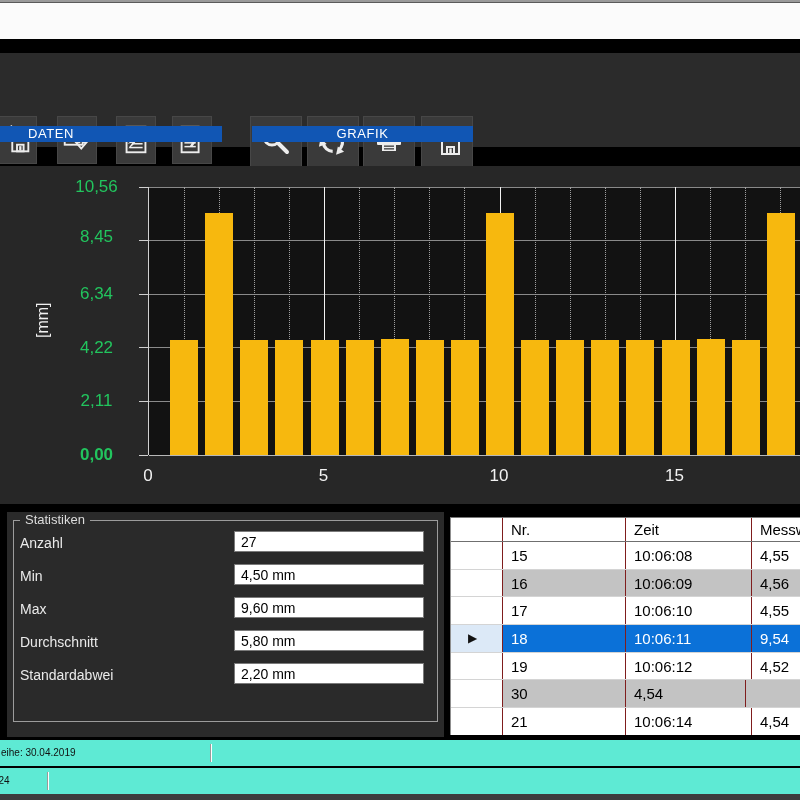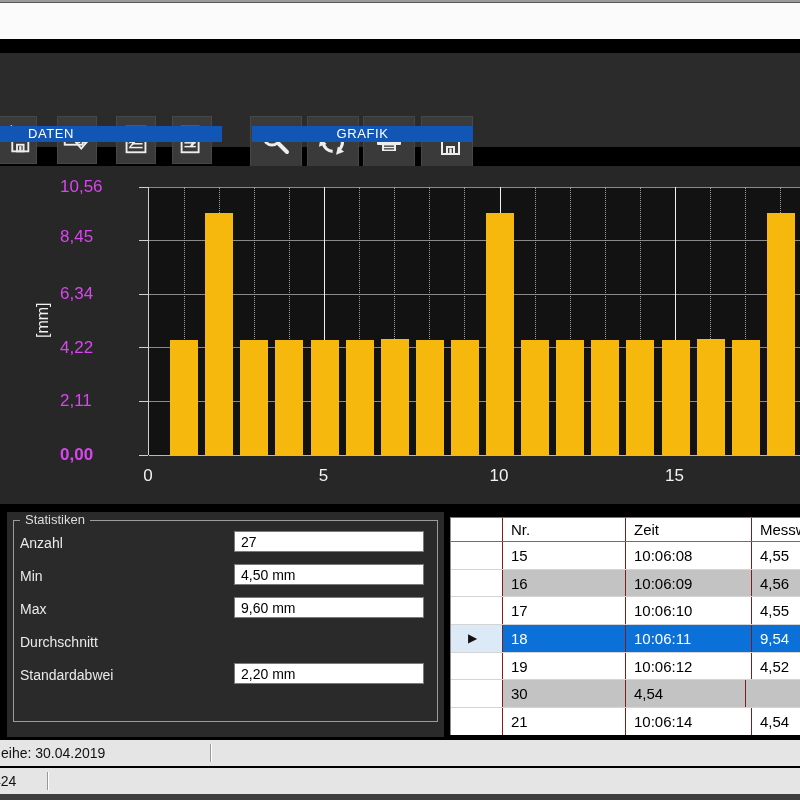--- a/index.html
+++ b/index.html
@@ -33,22 +33,22 @@
   #chart-panel{left:0;top:166px;width:800px;height:338px;background:#272727;}
   #plot{position:absolute;left:148px;top:21px;width:652px;height:268px;
         background:#121212;border-left:1px solid #d0d0d0;box-sizing:content-box;}
   .hline{position:absolute;left:0;width:652px;height:1px;background:#8a8a8a;z-index:1;}
   .hline.base{background:#b8b8b8;}
   .vline{position:absolute;top:0;height:268px;width:0;z-index:1;}
   .vline.minor{border-left:1px dotted #9f9f9f;}
   .vline.major{border-left:1px solid #f2f2f2;}
   .ytick-dash{position:absolute;width:9px;height:1px;background:#cfcfcf;left:-10px;z-index:1;}
   .bar{position:absolute;bottom:0;width:28px;background:#f7b80e;z-index:3;}
-  .ytick-label{position:absolute;left:60px;width:73px;text-align:left;
-               color:#d946ef;font-size:17px;height:20px;line-height:20px;}
+  .ytick-label{position:absolute;left:60px;width:73px;text-align:center;
+               color:#22c55e;font-size:17px;height:20px;line-height:20px;}
   .xtick-label{position:absolute;top:300px;width:40px;text-align:center;
                color:#f2f2f2;font-size:17px;height:20px;line-height:20px;}
   #ylabel-mm{
     position:absolute;left:34px;top:107px;height:94px;width:22px;
     writing-mode:vertical-rl;transform:rotate(180deg);
     color:#f0f0f0;font-size:16px;text-align:center;
   }
 
   
   #bottom-section{left:0;top:512px;width:800px;height:228px;background:#000;margin-left:7px;}
@@ -75,22 +75,22 @@
          overflow:hidden;white-space:nowrap;}
   .c-rowhdr{width:52px;padding-left:0;background:#fff;position:relative;}
   .trow.sel .c-rowhdr{background:#dce9f7;color:#111;}
   .c-nr{width:123px;}
   .c-zeit{width:126px;}
   .c-mw{width:120px;}
   .row-arrow{position:absolute;left:17px;top:0;font-family:"DejaVu Sans",sans-serif;
              font-size:12px;color:#111;}
 
   
-  .statusbar{position:absolute;left:0;width:800px;height:26px;background:#e5e5e5;
-             font-size:14px;color:#111;line-height:26px;}
+  .statusbar{position:absolute;left:0;width:800px;height:26px;background:#5eead4;
+             font-size:10px;color:#111;line-height:26px;}
   #status1{top:740px;}
   #status2{top:768px;}
   .status-text{position:absolute;top:0;white-space:nowrap;}
   .status-sep{position:absolute;top:4px;height:18px;width:0;
               border-left:1px solid #999;border-right:1px solid #fff;}
   #bottom-strip{left:0;top:794px;width:800px;height:6px;background:#3d3d3d;}
 </style>
 </head>
 <body>
 
@@ -295,20 +295,21 @@
     </div>
     <div class="stat-label" style="top:22px;">Anzahl</div>
     <div class="stat-label" style="top:55px;">Min</div>
     <div class="stat-label" style="top:88px;">Max</div>
     <div class="stat-label" style="top:121px;">Durchschnitt</div>
     <div class="stat-label" style="top:154px;">Standardabwei</div>
 
     <input class="stat-input" style="top: 19px;" readonly="" value="27">
     <input class="stat-input" style="top: 52px;" readonly="" value="4,50 mm">
     <input class="stat-input" style="top: 85px;" readonly="" value="9,60 mm">
+    <input class="stat-input" style="top: 118px;" readonly="" value="5,80 mm">
     <input class="stat-input" style="top: 151px;" readonly="" value="2,20 mm">
   </div>
 
   <div id="grid">
     <div class="tbl">
       <div class="trow hdr">
         <div class="tcell c-rowhdr"></div>
         <div class="tcell c-nr">Nr.</div>
         <div class="tcell c-zeit">Zeit</div>
         <div class="tcell c-mw">Messwert</div>

